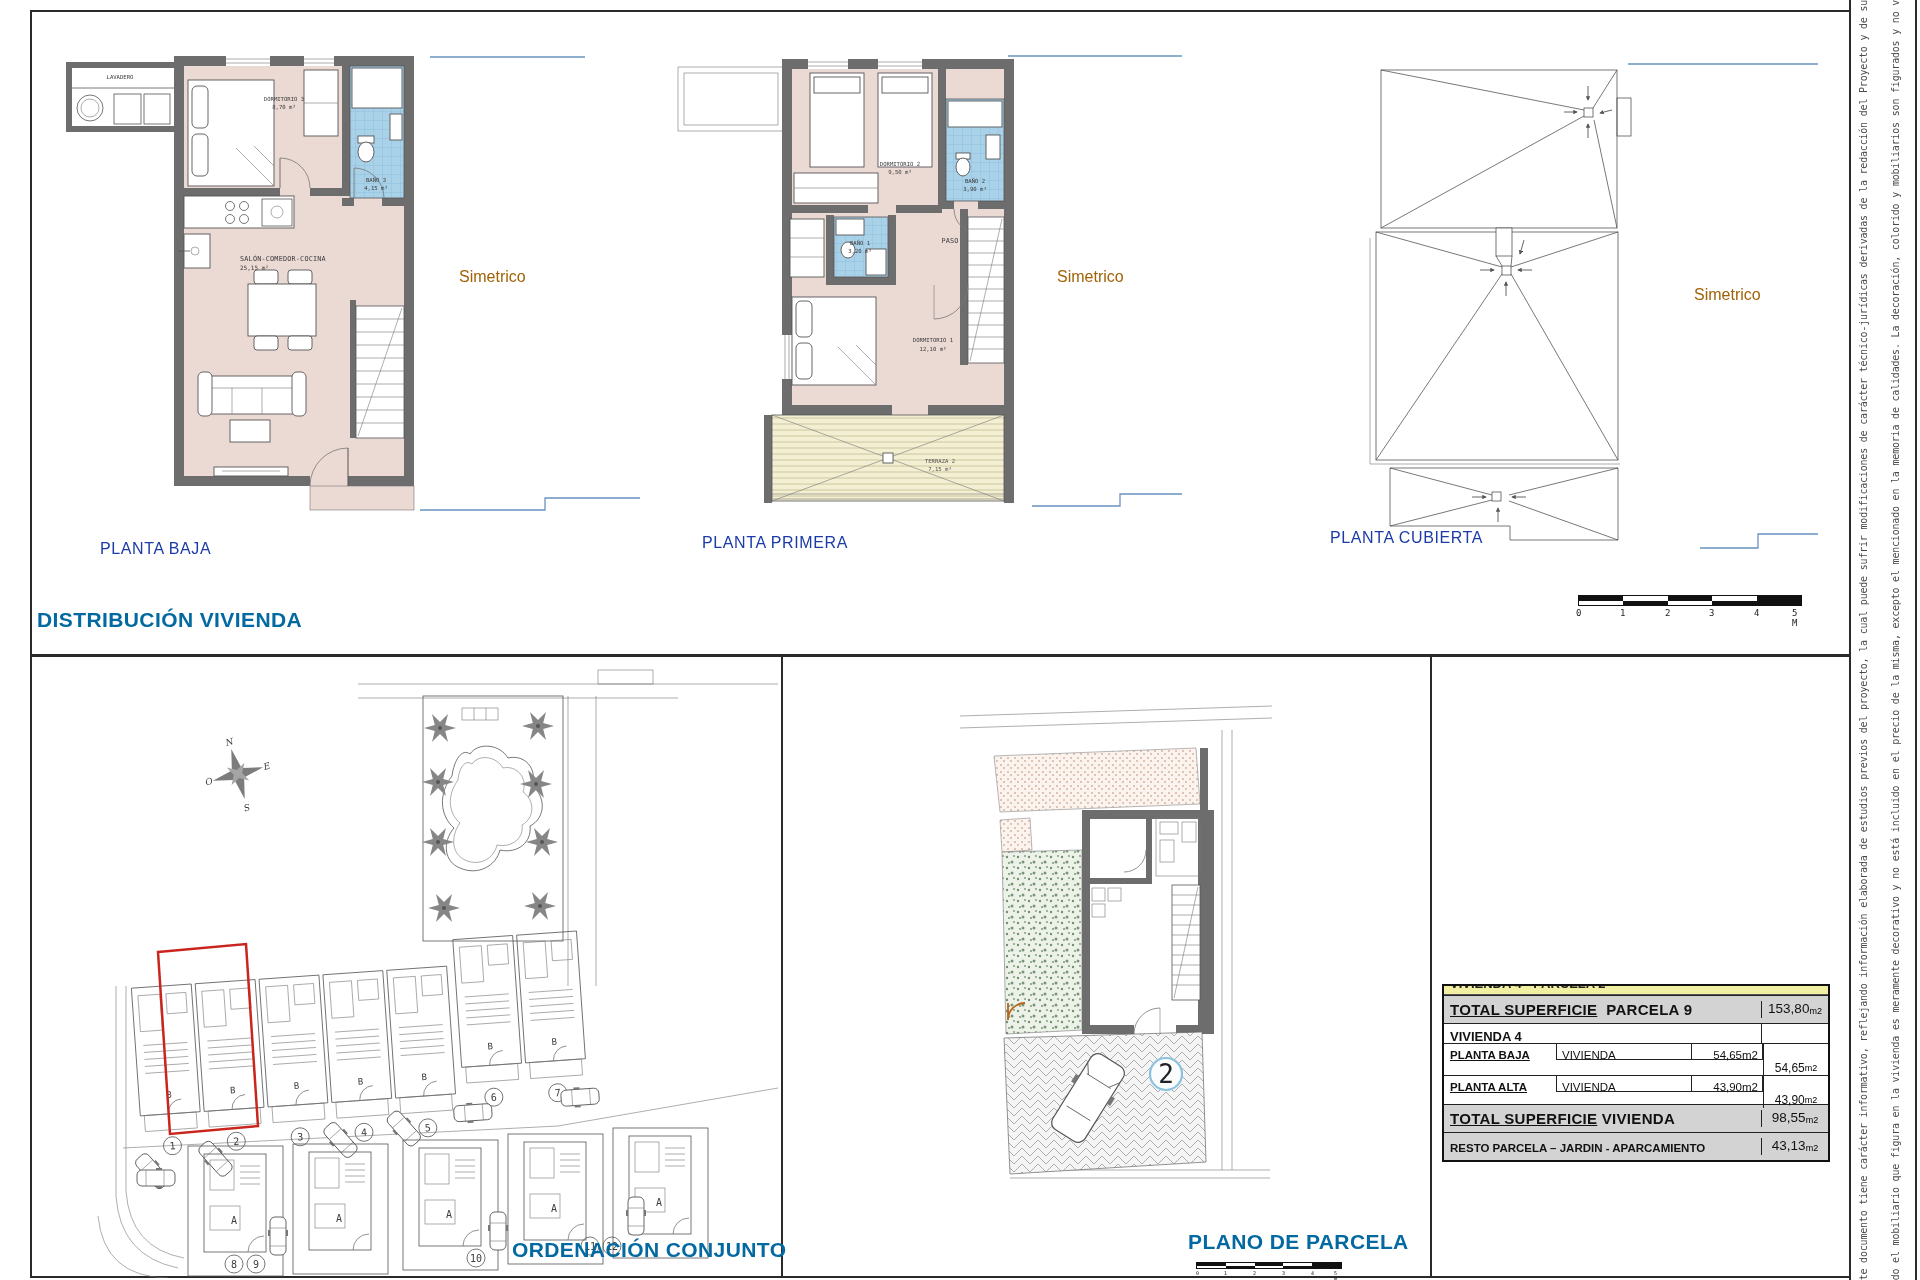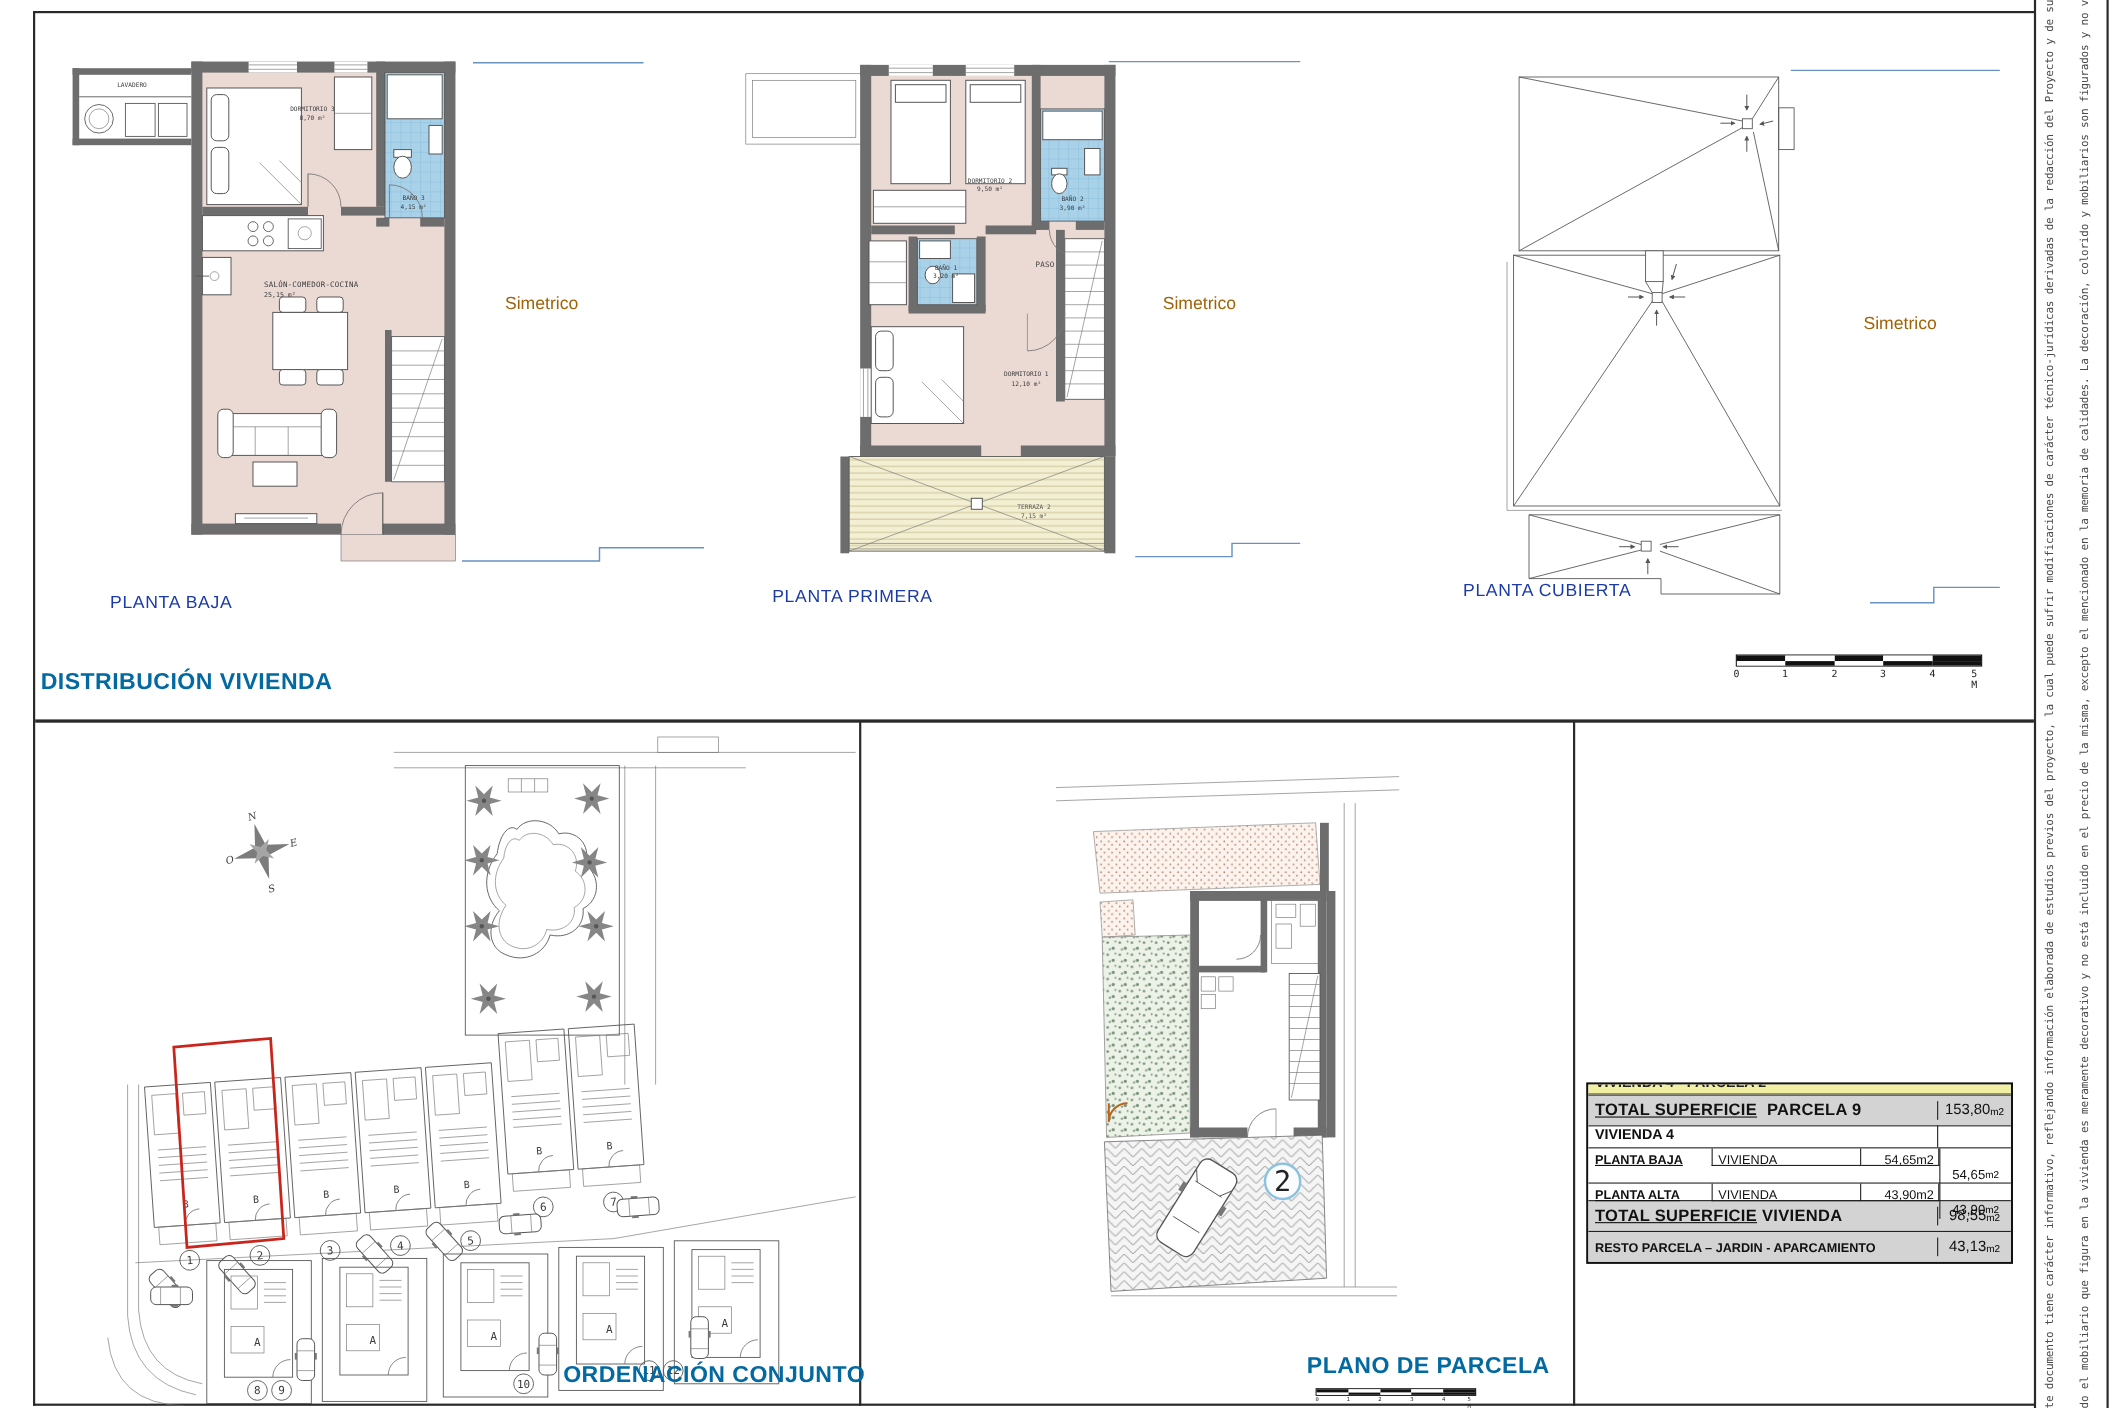--- a/index.html
+++ b/index.html
@@ -623,42 +623,42 @@
     <div class="trow tyellow" style="border-top:none;">
       <span>VIVIENDA 4  -  PARCELA 2</span>
     </div>
     <div class="trow tgray" style="height:28px;align-items:center;">
       <div class="tc-main"><span class="big und">TOTAL  SUPERFICIE</span><span class="big">&nbsp;&nbsp;</span><span class="big">PARCELA  9</span></div>
       <div class="tc-tot">
           <span class="val">153,80</span>
           <span class="sub">m2</span>
         </div>
     </div>
-    <div class="trow" style="height:20px;align-items:flex-end;background:#fff;">
+    <div class="trow" style="height:20px;align-items:flex-start;background:#fff;">
       <div class="tc-main"><span class="med">VIVIENDA  4</span></div>
       <div class="tc-tot" style="height:20px;"></div>
     </div>
     <div class="trow" style="height:32px;background:#fff;display:block;">
       <div class="prow">
         <div class="pc1"><span class="sml und">PLANTA  BAJA</span></div>
         <div class="pc2"><span class="sml" style="font-weight:400;">VIVIENDA</span></div>
         <div class="pc3"><span class="sml" style="font-weight:400;">54,65m2</span></div>
         <div class="ptot"></div>
       </div>
       <div class="prow">
         <div class="pc1"></div>
           <div class="pc2e"></div>
           <div class="pc3e"></div>
         <div class="ptot">
             <span class="val" style="font-size:12px;">54,65</span>
             <span class="sub">m2</span>
           </div>
       </div>
     </div>
-    <div class="trow" style="height:16px;background:#fff;display:block;">
+    <div class="trow" style="height:29px;background:#fff;display:block;">
       <div class="prow">
         <div class="pc1"><span class="sml und">PLANTA  ALTA</span></div>
         <div class="pc2"><span class="sml" style="font-weight:400;">VIVIENDA</span></div>
         <div class="pc3"><span class="sml" style="font-weight:400;">43,90m2</span></div>
         <div class="ptot"></div>
       </div>
       <div class="prow">
         <div class="pc1"></div>
           <div class="pc2e"></div>
           <div class="pc3e"></div>

